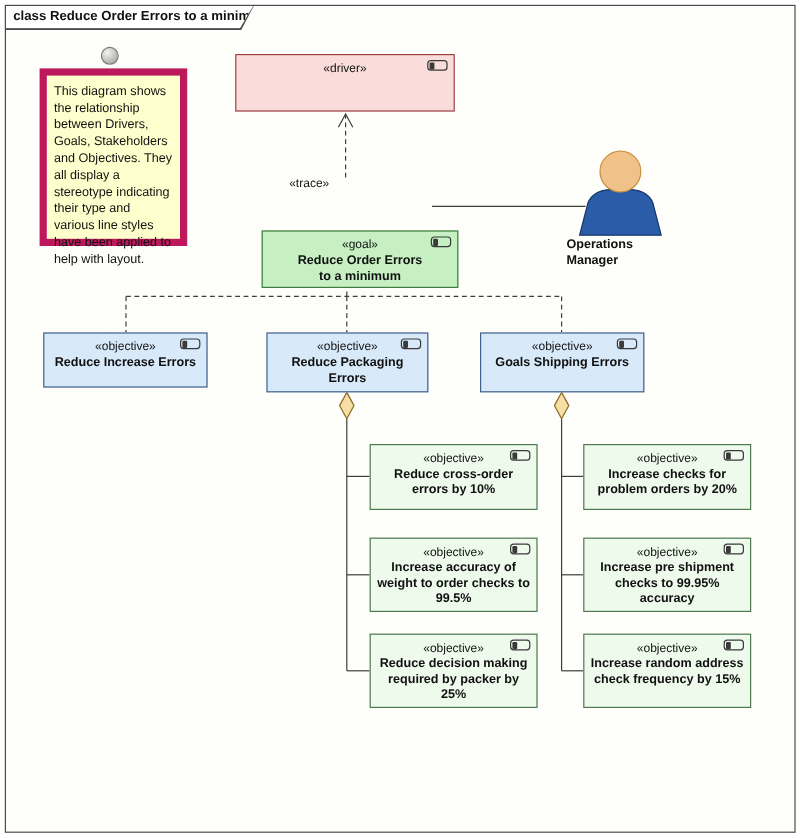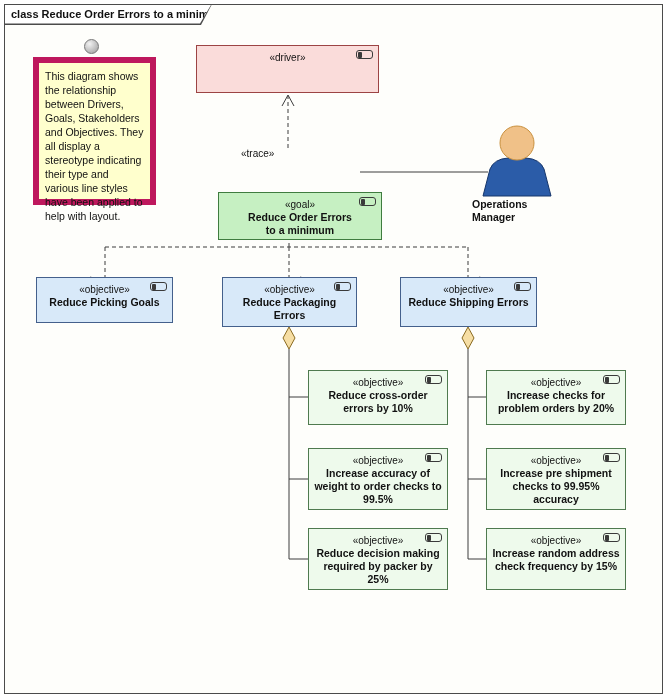--- a/index.html
+++ b/index.html
@@ -130,33 +130,33 @@
 <div class="actor-label">Operations Manager</div>
 
 <div class="trace-label" style="left:241px; top:124px;">«trace»</div>
 <div class="trace-label" style="left:84px;  top:251px;">«trace»</div>
 <div class="trace-label" style="left:294px; top:251px;">«trace»</div>
 <div class="trace-label" style="left:473px; top:251px;">«trace»</div>
 
 <div class="box objective" style="left:36px; top:277px; width:137px; height:46px;">
   <span class="eicon"></span>
   <div class="stereo">«objective»</div>
-  <div class="bname">Reduce Picking Goals</div>
+  <div class="bname">Reduce Increase Errors</div>
 </div>
 
 <div class="box objective" style="left:222px; top:277px; width:135px; height:50px;">
   <span class="eicon"></span>
   <div class="stereo">«objective»</div>
   <div class="bname">Reduce Packaging Errors</div>
 </div>
 
 <div class="box objective" style="left:400px; top:277px; width:137px; height:50px;">
   <span class="eicon"></span>
   <div class="stereo">«objective»</div>
-  <div class="bname">Reduce Shipping Errors</div>
+  <div class="bname">Goals Shipping Errors</div>
 </div>
 
 <div class="box subobj" style="left:308px; top:370px; width:140px; height:55px;">
   <span class="eicon"></span>
   <div class="stereo">«objective»</div>
   <div class="bname">Reduce cross-order errors by 10%</div>
 </div>
 
 <div class="box subobj" style="left:308px; top:448px; width:140px; height:62px;">
   <span class="eicon"></span>

